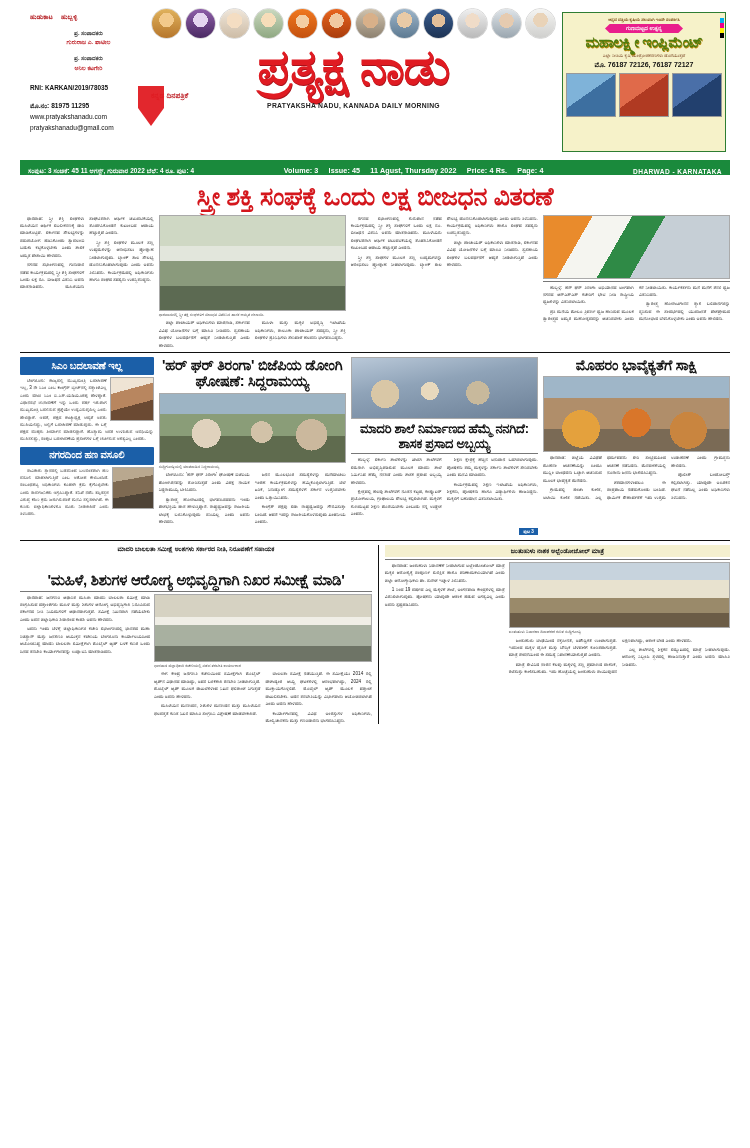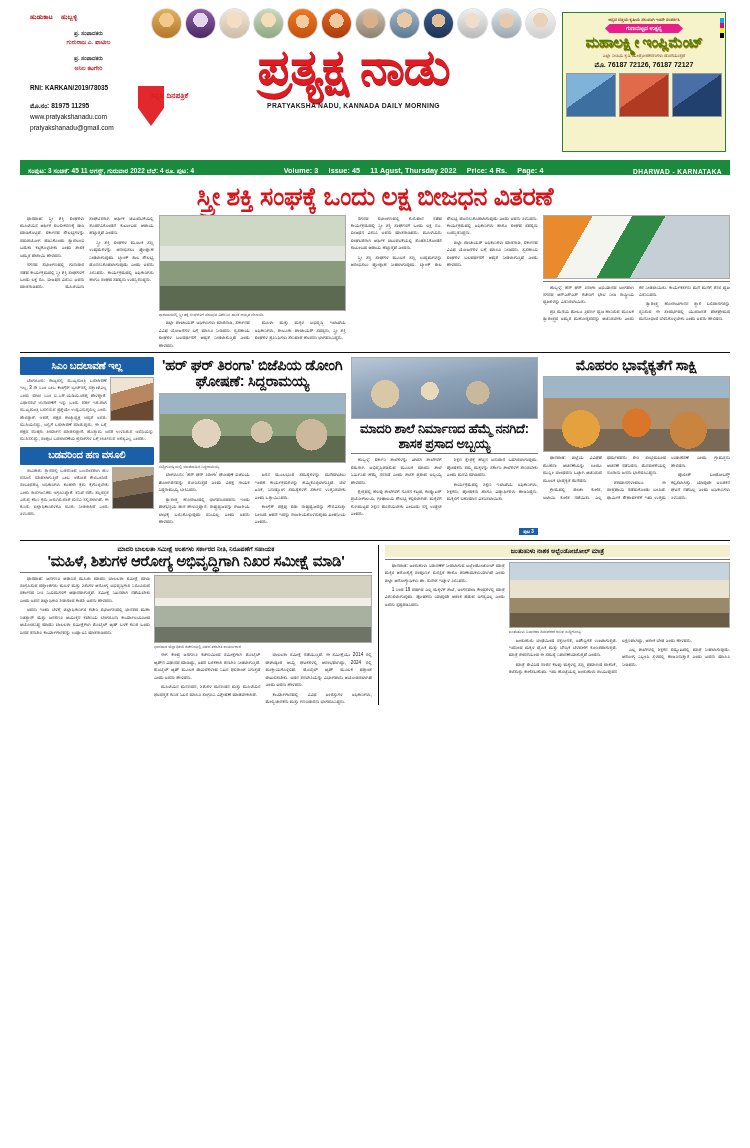--- a/index.html
+++ b/index.html
@@ -312,21 +312,21 @@
   <div class="mid-grid">
 
     <div class="col c1">
       <div class="blue-hd">ಸಿಎಂ ಬದಲಾವಣೆ ಇಲ್ಲ</div>
       <div style="margin-top:2px;position:relative;">
         <div class="photo ph-port" style="width:44px;height:44px;float:right;margin:0 0 2px 3px;"></div>
         <div class="tcol" style="font-size:4.5px;">
           <p>ಬೆಂಗಳೂರು: ರಾಜ್ಯದಲ್ಲಿ ಮುಖ್ಯಮಂತ್ರಿ ಬದಲಾವಣೆ ಇಲ್ಲ, 3 ನೇ ಸಿಎಂ ಎಂಬ ಕಾಂಗ್ರೆಸ್ ಟ್ವೀಟ್‌ನಲ್ಲಿ ಸತ್ಯಾಂಶವಿಲ್ಲ ಎಂದು ಮಾಜಿ ಸಿಎಂ ಬಿ.ಎಸ್.ಯಡಿಯೂರಪ್ಪ ಹೇಳಿದ್ದಾರೆ. ವಿಧಾನಸಭೆ ಚುನಾವಣೆಗೆ ಇನ್ನು ಒಂದು ವರ್ಷ ಇರುವಾಗ ಮುಖ್ಯಮಂತ್ರಿ ಬದಲಿಸುವ ಪ್ರಶ್ನೆಯೇ ಉದ್ಭವಿಸುವುದಿಲ್ಲ ಎಂದು ಹೇಳಿದ್ದಾರೆ. ಆದರೆ, ಪಕ್ಷದ ರಾಜ್ಯಾಧ್ಯಕ್ಷ ಆದ್ಯತೆ ಅವರು ಮುಗಿಯಲಿದ್ದು, ಅಲ್ಲಿಗೆ ಬದಲಾವಣೆ ಮಾಡುವುದು. ಈ ಬಗ್ಗೆ ಪಕ್ಷದ ವರಿಷ್ಠರು ತೀರ್ಮಾನ ಮಾಡಲಿದ್ದಾರೆ. ಹೊಸ್ಯಾಮ ಅವರ ಉಳಿದಿರುವ ಅವಧಿಯನ್ನು ಮುಗಿಸಲಿದ್ದು, ಸಂಪುಟ ಬದಲಾವಣೆಯ ಪ್ರಸಂಗಗಳ ಬಗ್ಗೆ ಚರ್ಚಿಸುವ ಆಗತ್ಯವಿಲ್ಲ ಎಂದರು.</p>
         </div>
       </div>
-      <div class="blue-hd" style="margin-top:4px;">ಬಡವರಿಂದ ಹಣ ವಸೂಲಿ</div>
+      <div class="blue-hd" style="margin-top:4px;">ನಗರದಿಂದ ಹಣ ವಸೂಲಿ</div>
       <div style="margin-top:2px;">
         <div class="photo ph-dark" style="width:42px;height:42px;float:right;margin:0 0 2px 3px;"></div>
         <div class="tcol" style="font-size:4.5px;">
           <p>ಸಾವಿರಾರು ಸ್ಥಾನದಲ್ಲಿ ಬಡವರಿಂದ ಬಲವಂತವಾಗಿ ಹಣ ವಸೂಲಿ ಮಾಡಲಾಗುತ್ತಿದೆ ಎಂಬ ಆರೋಪ ಕೇಳಿಬಂದಿದೆ. ಸಂಬಂಧಪಟ್ಟ ಅಧಿಕಾರಿಗಳು ಕೂಡಲೇ ಕ್ರಮ ಕೈಗೊಳ್ಳಬೇಕು ಎಂದು ಸಾರ್ವಜನಿಕರು ಆಗ್ರಹಿಸಿದ್ದಾರೆ. ತನಿಖೆ ನಡೆಸಿ ತಪ್ಪಿತಸ್ಥರ ವಿರುದ್ಧ ಕಠಿಣ ಕ್ರಮ ಜರುಗಿಸುವಂತೆ ಮನವಿ ಸಲ್ಲಿಸಲಾಗಿದೆ. ಈ ಕುರಿತು ಜಿಲ್ಲಾಧಿಕಾರಿಗಳಿಗೂ ದೂರು ನೀಡಲಾಗಿದೆ ಎಂದು ತಿಳಿಸಿದರು.</p>
         </div>
       </div>
     </div>
 
     <div class="col c2">
       <div class="sec-hd">'ಹರ್ ಘರ್ ತಿರಂಗಾ' ಬಿಜೆಪಿಯ ಡೋಂಗಿ ಘೋಷಣೆ: ಸಿದ್ದರಾಮಯ್ಯ</div>
@@ -366,21 +366,21 @@
       </div>
     </div>
   </div>
 
   <div class="rule"></div>
 
   <div class="bot-grid">
 
     <div class="bl">
       <div class="kicker">ಮಾದರಿ ಬಾಲಲತಾ ಸಮೀಕ್ಷೆ ಅಂಶಗಳು ಸರ್ಕಾರದ ನೀತಿ, ನಿರೂಪಣೆಗೆ ಸಹಾಯಕ</div>
-      <div class="sec-hd" style="font-size:15px;margin-top:0;">'ಮಹಿಳೆ, ಶಿಶುಗಳ ಆರೋಗ್ಯ ಅಭಿವೃದ್ಧಿಗಾಗಿ ನಿಖರ ಸಮೀಕ್ಷೆ ಮಾಡಿ'</div>
+      <div class="sec-hd" style="font-size:15px;margin-top:19px;">'ಮಹಿಳೆ, ಶಿಶುಗಳ ಆರೋಗ್ಯ ಅಭಿವೃದ್ಧಿಗಾಗಿ ನಿಖರ ಸಮೀಕ್ಷೆ ಮಾಡಿ'</div>
       <div class="thin-rule"></div>
       <div style="display:flex;gap:4px;">
         <div style="width:130px;">
           <div class="tcol">
             <p>ಧಾರವಾಡ: ಜನಗಣತಿ ಆಧಾರಿತ ಮಹಿಳಾ ಮಾದರಿ ಬಾಲಲತಾ ಸಮೀಕ್ಷೆ ಮಾಡಿ ಸಂಗ್ರಹಿಸುವ ದತ್ತಾಂಶಗಳು ಮಹಿಳೆ ಮತ್ತು ಶಿಶುಗಳ ಆರೋಗ್ಯ ಅಭಿವೃದ್ಧಿಗಾಗಿ ನಿರೂಪಿಸುವ ಸರ್ಕಾರದ ನೀತಿ ನಿಯಮಗಳಿಗೆ ಆಧಾರವಾಗುತ್ತವೆ. ಸಮೀಕ್ಷೆ ನಿಖರವಾಗಿ ನಡೆಯಬೇಕು ಎಂದು ಅವರ ಜಿಲ್ಲಾಧಿಕಾರಿ ಶಿವಾನಂದ ಕಾಪಶಿ ಅವರು ಹೇಳಿದರು.</p>
             <p>ಅವರು ಇಂದು ಬೆಳಿಗ್ಗೆ ಜಿಲ್ಲಾಧಿಕಾರಿಗಳ ಕಚೇರಿ ಸಭಾಂಗಣದಲ್ಲಿ ಭಾರತದ ಮಹಾ ರಿಜಿಸ್ಟ್ರಾರ್ ಮತ್ತು ಜನಗಣತಿ ಆಯುಕ್ತರ ಕಚೇರಿಯ ಬೆಂಗಳೂರು ಕಾರ್ಯಾಲಯದಿಂದ ಆಯೋಜಿಸಿದ್ದ ಮಾದರಿ ಬಾಲಲತಾ ಸಮೀಕ್ಷೆಗಾಗಿ ಮೊಬೈಲ್ ಆ್ಯಪ್ ಬಳಕೆ ಕುರಿತ ಒಂದು ದಿನದ ತರಬೇತಿ ಕಾರ್ಯಾಗಾರವನ್ನು ಉದ್ಘಾಟಿಸಿ ಮಾತನಾಡಿದರು.</p>
           </div>
         </div>
         <div style="flex:1;">
           <div class="photo ph-dais" style="height:68px;"></div>

